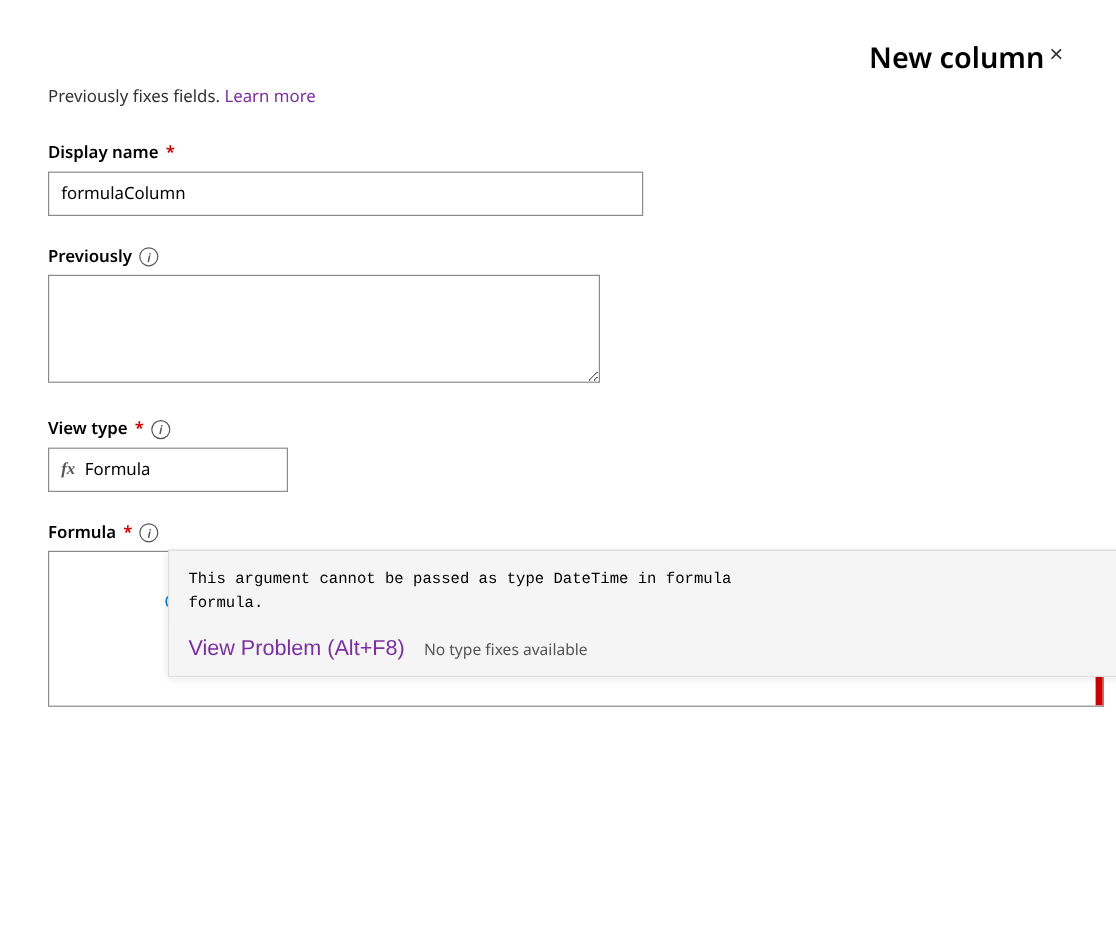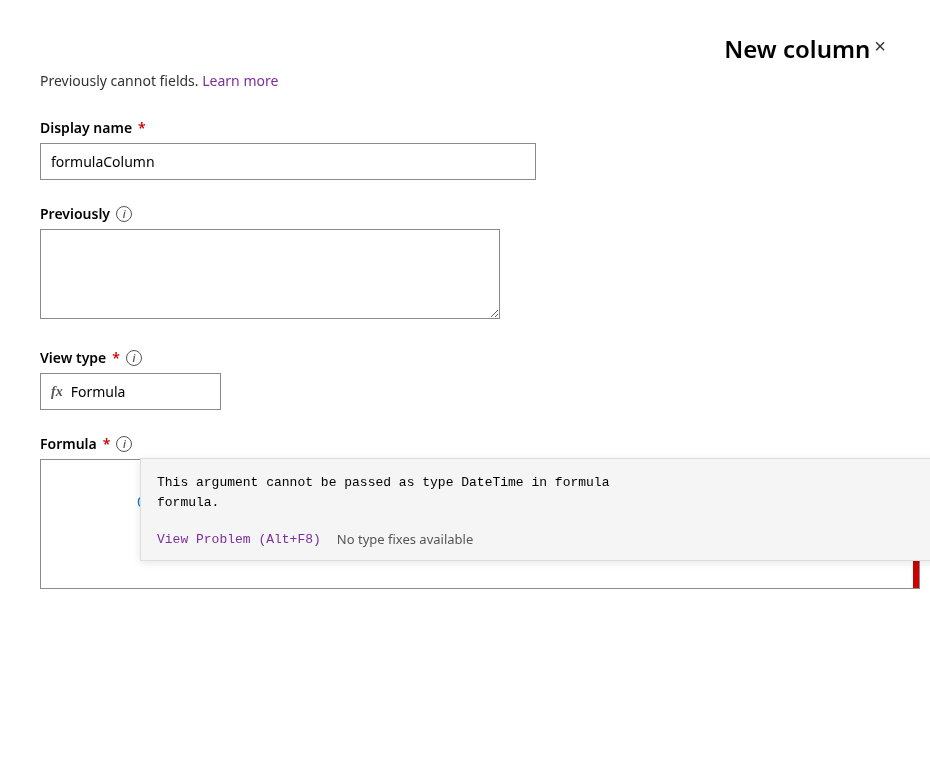--- a/index.html
+++ b/index.html
@@ -114,21 +114,21 @@
       resize: vertical;
       outline: none;
       font-family: inherit;
     }
 
     .data-type-section {
       margin-bottom: 24px;
     }
 
     .data-type-dropdown {
-      width: 181px;
+      width: 200px;
       border: 1px solid #8a8a8a;
       padding: 8px 10px;
       font-size: 14px;
       display: flex;
       align-items: center;
       gap: 8px;
       background: #fff;
       cursor: pointer;
       position: relative;
     }
@@ -163,27 +163,27 @@
     .error-popup-footer {
       display: flex;
       align-items: center;
       gap: 16px;
       padding: 8px 16px 12px 16px;
       background: #f5f5f5;
     }
 
     .view-problem-link {
       color: #7b2e9e;
-      font-size: 13px;
+      font-size: 18px;
       cursor: pointer;
       text-decoration: none;
       background: none;
       border: none;
       padding: 0;
-      font-family: Liberation Mono, monospace;
+      font-family: Liberation Sans, sans-serif;
     }
 
     .no-quick-fixes {
       font-size: 13px;
       color: #555;
     }
 
     
     .formula-section {
       margin-top: 12px;
@@ -240,21 +240,21 @@
 <body>
 
 <div class="dialog">
 
   <div class="dialog-header">
     <h1 class="dialog-title">New column</h1>
     <button class="close-btn">×</button>
   </div>
 
   <p class="subtitle">
-    <span>Previously cannot fields.</span>
+    <span>Previously fixes fields.</span>
     <a href="#">Learn more</a>
   </p>
 
   <div class="field-section">
     <div class="field-label">
       <span>Display name</span>
       <span class="required-star">*</span>
     </div>
     <input type="text" class="text-input" value="formulaColumn" style="">
   </div>

